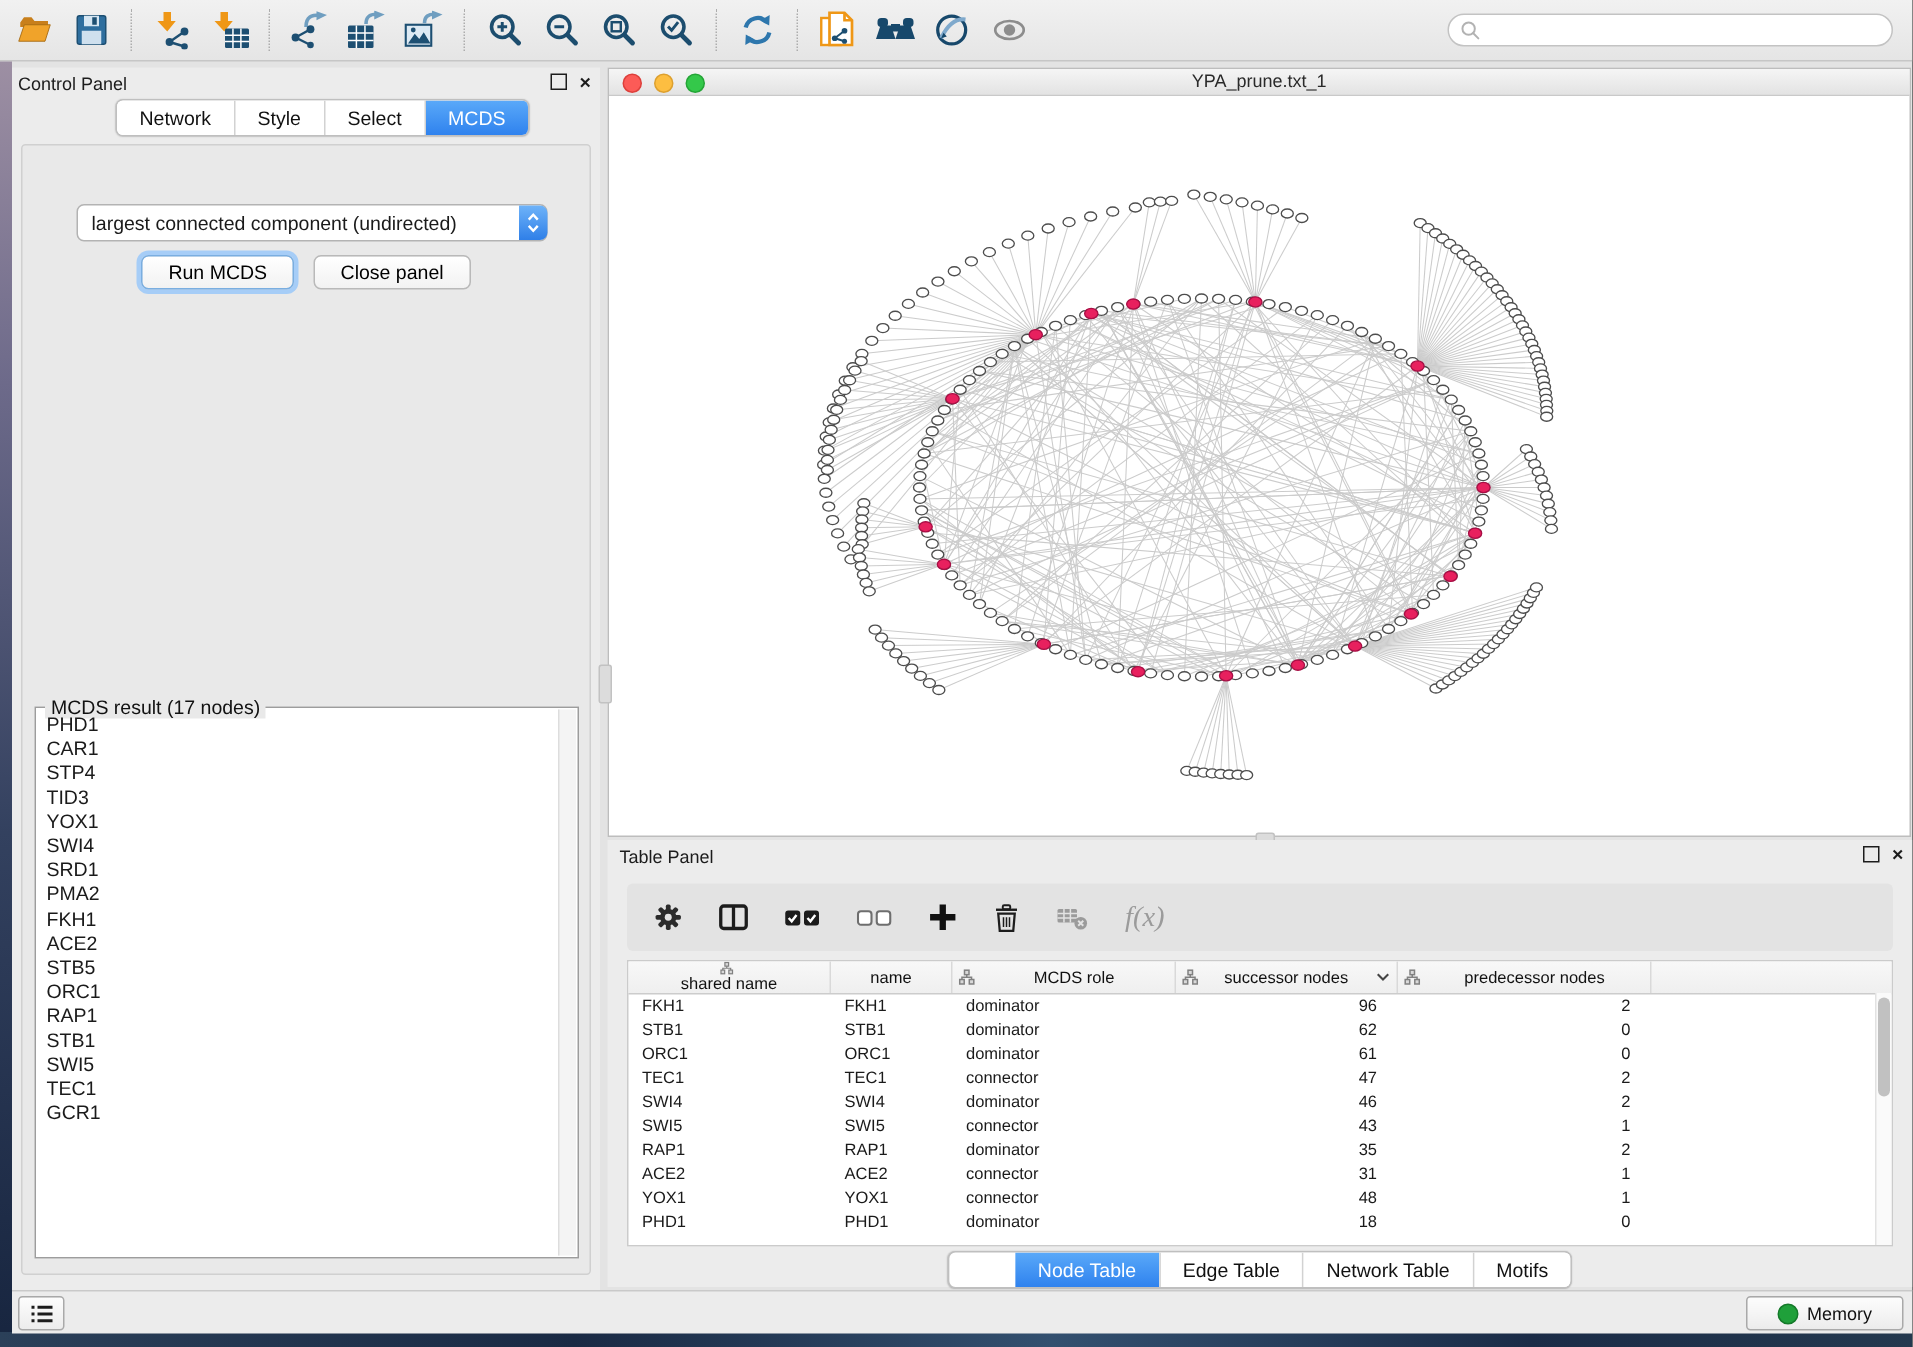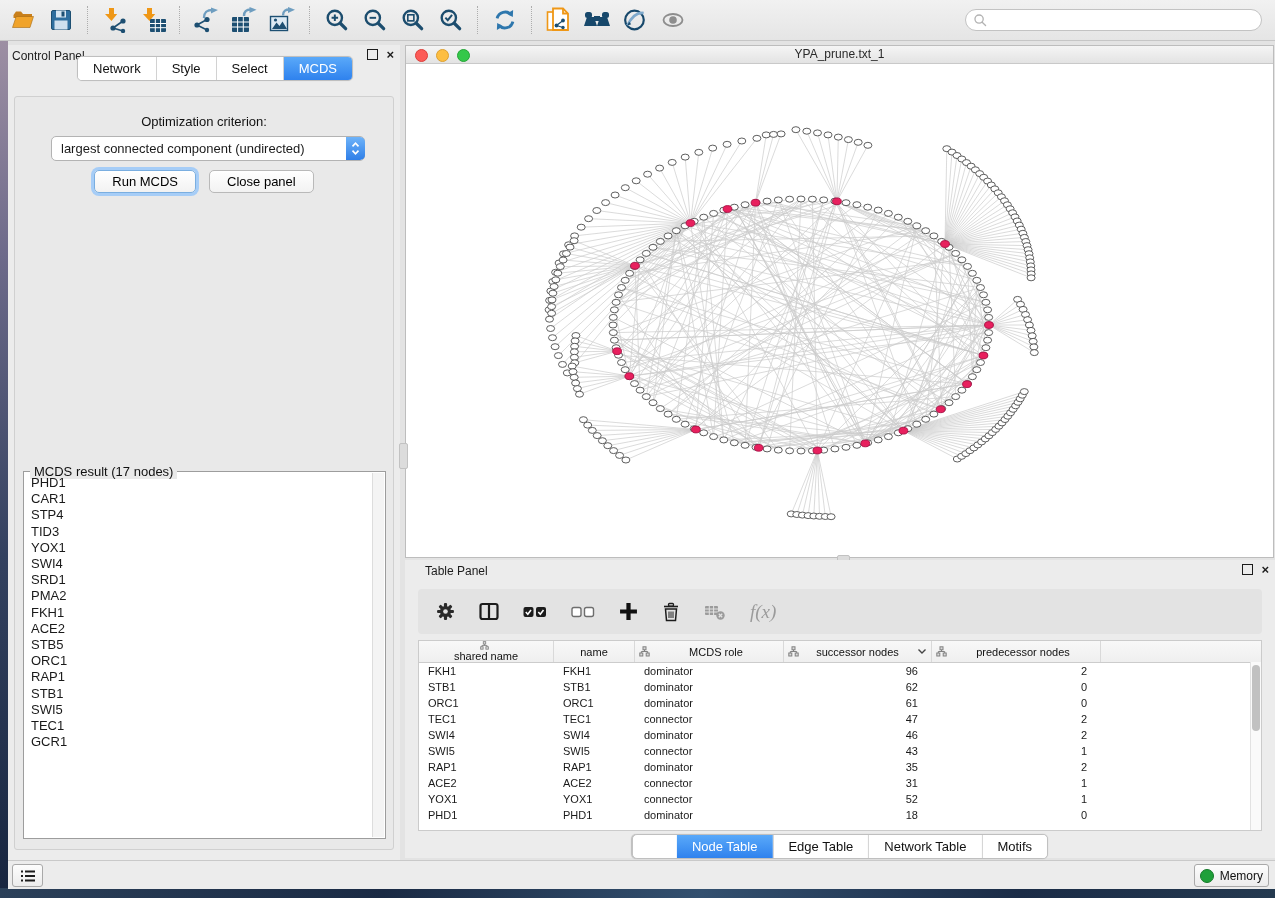--- a/index.html
+++ b/index.html
@@ -8,27 +8,27 @@
   .wp-left{position:absolute;left:0;top:41px;width:8px;height:857px;background:linear-gradient(180deg,#9d8fa3 0%,#6d6a8a 25%,#33415f 60%,#17253f 100%);}
   .wp-bottom{position:absolute;left:0;top:888px;width:1275px;height:10px;background:linear-gradient(90deg,#2b4059,#1a2a44 30%,#33506f 55%,#1b2c47 80%,#24394f);}
   
   .toolbar{position:absolute;left:0;top:0;width:1275px;height:40px;background:linear-gradient(#f1f1f1,#e5e5e5);border-bottom:1px solid #c6c6c6;display:flex;align-items:center;}
   .tbi{width:38px;height:30px;display:flex;align-items:center;justify-content:center;flex:0 0 auto;}
   .tbsep{width:1px;height:28px;border-left:1px dotted #adadad;margin:0 7px;flex:0 0 auto;}
   .search{position:absolute;right:13px;top:9px;width:288px;height:20px;background:#fff;border:1px solid #c3c3c3;border-radius:11px;display:flex;align-items:center;padding-left:7px;}
   .search svg{opacity:.65}
   .search input{border:none;outline:none;flex:1;font-size:12px;background:transparent;font-family:"Liberation Sans",sans-serif;}
   
-  .ptitle{position:absolute;left:20px;top:4px;font-size:12px;color:#1c1c1c;}
+  .ptitle{position:absolute;left:8px;top:4px;font-size:12px;color:#1c1c1c;}
   .pbtns{position:absolute;right:6px;top:4px;display:flex;gap:8px;align-items:center;}
   .float-ic{width:9px;height:9px;border:1.5px solid #1c1c1c;display:inline-block;}
   .close-ic{font-size:13px;font-weight:bold;color:#1c1c1c;line-height:9px;}
   
   .cpanel{position:absolute;left:8px;top:45px;width:392px;height:815px;background:#ececec;}
-  .seg-wrap{position:absolute;left:69px;top:11px;display:flex;border:1px solid #bfbfbf;border-radius:5px;overflow:hidden;background:#fff;font-size:13px;box-shadow:0 0 1px rgba(0,0,0,.15);}
+  .seg-wrap{position:absolute;left:69px;top:21px;display:flex;border:1px solid #bfbfbf;border-radius:5px;overflow:hidden;background:#fff;font-size:13px;box-shadow:0 0 1px rgba(0,0,0,.15);}
   .seg{padding:4px 15px;background:#fff;color:#111;border-left:1px solid #d2d2d2;cursor:default;}
   .seg:first-child{border-left:none;}
   .seg.active{background:linear-gradient(#5aa9f9,#2f82ee);color:#fff;}
   .inner{position:absolute;left:6px;top:51px;width:378px;height:752px;background:#e9e9e9;border:1px solid #d0d0d0;border-radius:3px;}
   .opt-label{position:absolute;left:0;top:17px;width:100%;text-align:center;font-size:13px;color:#111;}
   .dropdown{position:absolute;left:36px;top:39px;width:312px;height:23px;background:#fff;border:1px solid #b3b3b3;border-radius:5px;display:flex;align-items:center;font-size:13px;}
   .dropdown .dval{flex:1;padding-left:9px;white-space:nowrap;}
   .stepper{width:19px;height:23px;margin-right:-1px;background:linear-gradient(#6eb3f9,#2f7fe8);border-radius:0 5px 5px 0;display:flex;align-items:center;justify-content:center;}
   .btnrow{position:absolute;left:0;top:73px;width:100%;display:flex;justify-content:center;gap:13px;align-items:flex-end;}
   .mbtn{background:linear-gradient(#ffffff,#f2f2f2);border:1px solid #b9b9b9;border-radius:5px;font-size:13px;padding:3px 17px;font-family:"Liberation Sans",sans-serif;}
@@ -61,21 +61,21 @@
   .trow{display:flex;height:16px;font-size:11px;align-items:center;}
   .td{box-sizing:border-box;white-space:nowrap;overflow:hidden;}
   .td.l{padding-left:9px;text-align:left;}
   .td.r{padding-right:14px;text-align:right;}
   .tscroll{position:absolute;right:0;top:21px;bottom:0;width:10px;background:#fafafa;border-left:1px solid #e2e2e2;}
   .tthumb{position:absolute;left:1px;right:1px;top:3px;height:66px;background:#c1c1c1;border-radius:4px;}
   .tp-tabs{position:absolute;left:50%;transform:translateX(-50%);top:274px;display:flex;border:1px solid #bfbfbf;border-radius:5px;overflow:hidden;background:#fff;font-size:13px;box-shadow:0 0 1px rgba(0,0,0,.2);padding-left:44px;}
   
   .sbar{position:absolute;left:8px;top:860px;width:1267px;height:28px;background:#ececec;border-top:1px solid #c9c9c9;}
   .sq-btn{position:absolute;left:4px;top:3px;width:29px;height:21px;background:linear-gradient(#fdfdfd,#ececec);border:1px solid #a9a9a9;border-radius:3px;display:flex;align-items:center;justify-content:center;}
-  .mem-btn{position:absolute;right:6px;top:3px;height:21px;background:linear-gradient(#fdfdfd,#ececec);border:1px solid #a9a9a9;border-radius:3px;display:flex;align-items:center;gap:6px;padding:0 5px;font-size:12px;color:#111;}
+  .mem-btn{position:absolute;right:6px;top:3px;height:21px;background:linear-gradient(#fdfdfd,#ececec);border:1px solid #a9a9a9;border-radius:3px;display:flex;align-items:center;gap:6px;padding:0 20px;font-size:12px;color:#111;}
   .mem-dot{width:12px;height:12px;border-radius:50%;background:#1fa03a;border:1px solid #157a2a;}
 </style>
 </head>
 <body>
 
 <div class="app">
 
   <div class="toolbar">
     <span class="tbi" style="margin-left:4px">
       <svg width="26" height="24" viewBox="0 0 24 24">
@@ -234,21 +234,20 @@
       <span class="float-ic"></span>
       <span class="close-ic">×</span>
     </div>
     <div class="seg-wrap">
       <span class="seg">Network</span>
       <span class="seg">Style</span>
       <span class="seg">Select</span>
       <span class="seg active">MCDS</span>
     </div>
     <div class="inner">
-      <div class="opt-label">Optimization criterion:</div>
       <div class="dropdown">
         <span class="dval">largest connected component (undirected)</span>
         <span class="stepper">
           <svg width="9" height="15" viewBox="0 0 9 15">
               <path d="M1.5,5.4 L4.5,2.2 7.5,5.4 M1.5,9.6 L4.5,12.8 7.5,9.6" stroke="#fff" stroke-width="1.6" fill="none"></path>
             </svg>
         </span>
       </div>
       <div class="btnrow">
         <button class="mbtn focus">Run MCDS</button>
@@ -1113,21 +1112,21 @@
             <div class="td l" style="width: 135px;">ACE2</div>
             <div class="td l" style="width: 81px;">ACE2</div>
             <div class="td l" style="width: 149px;">connector</div>
             <div class="td r" style="width: 148px;">31</div>
             <div class="td r" style="width: 169px;">1</div>
           </div>
           <div class="trow">
             <div class="td l" style="width: 135px;">YOX1</div>
             <div class="td l" style="width: 81px;">YOX1</div>
             <div class="td l" style="width: 149px;">connector</div>
-            <div class="td r" style="width: 148px;">52</div>
+            <div class="td r" style="width: 148px;">48</div>
             <div class="td r" style="width: 169px;">1</div>
           </div>
           <div class="trow">
             <div class="td l" style="width: 135px;">PHD1</div>
             <div class="td l" style="width: 81px;">PHD1</div>
             <div class="td l" style="width: 149px;">dominator</div>
             <div class="td r" style="width: 148px;">18</div>
             <div class="td r" style="width: 169px;">0</div>
           </div>
         </div>

